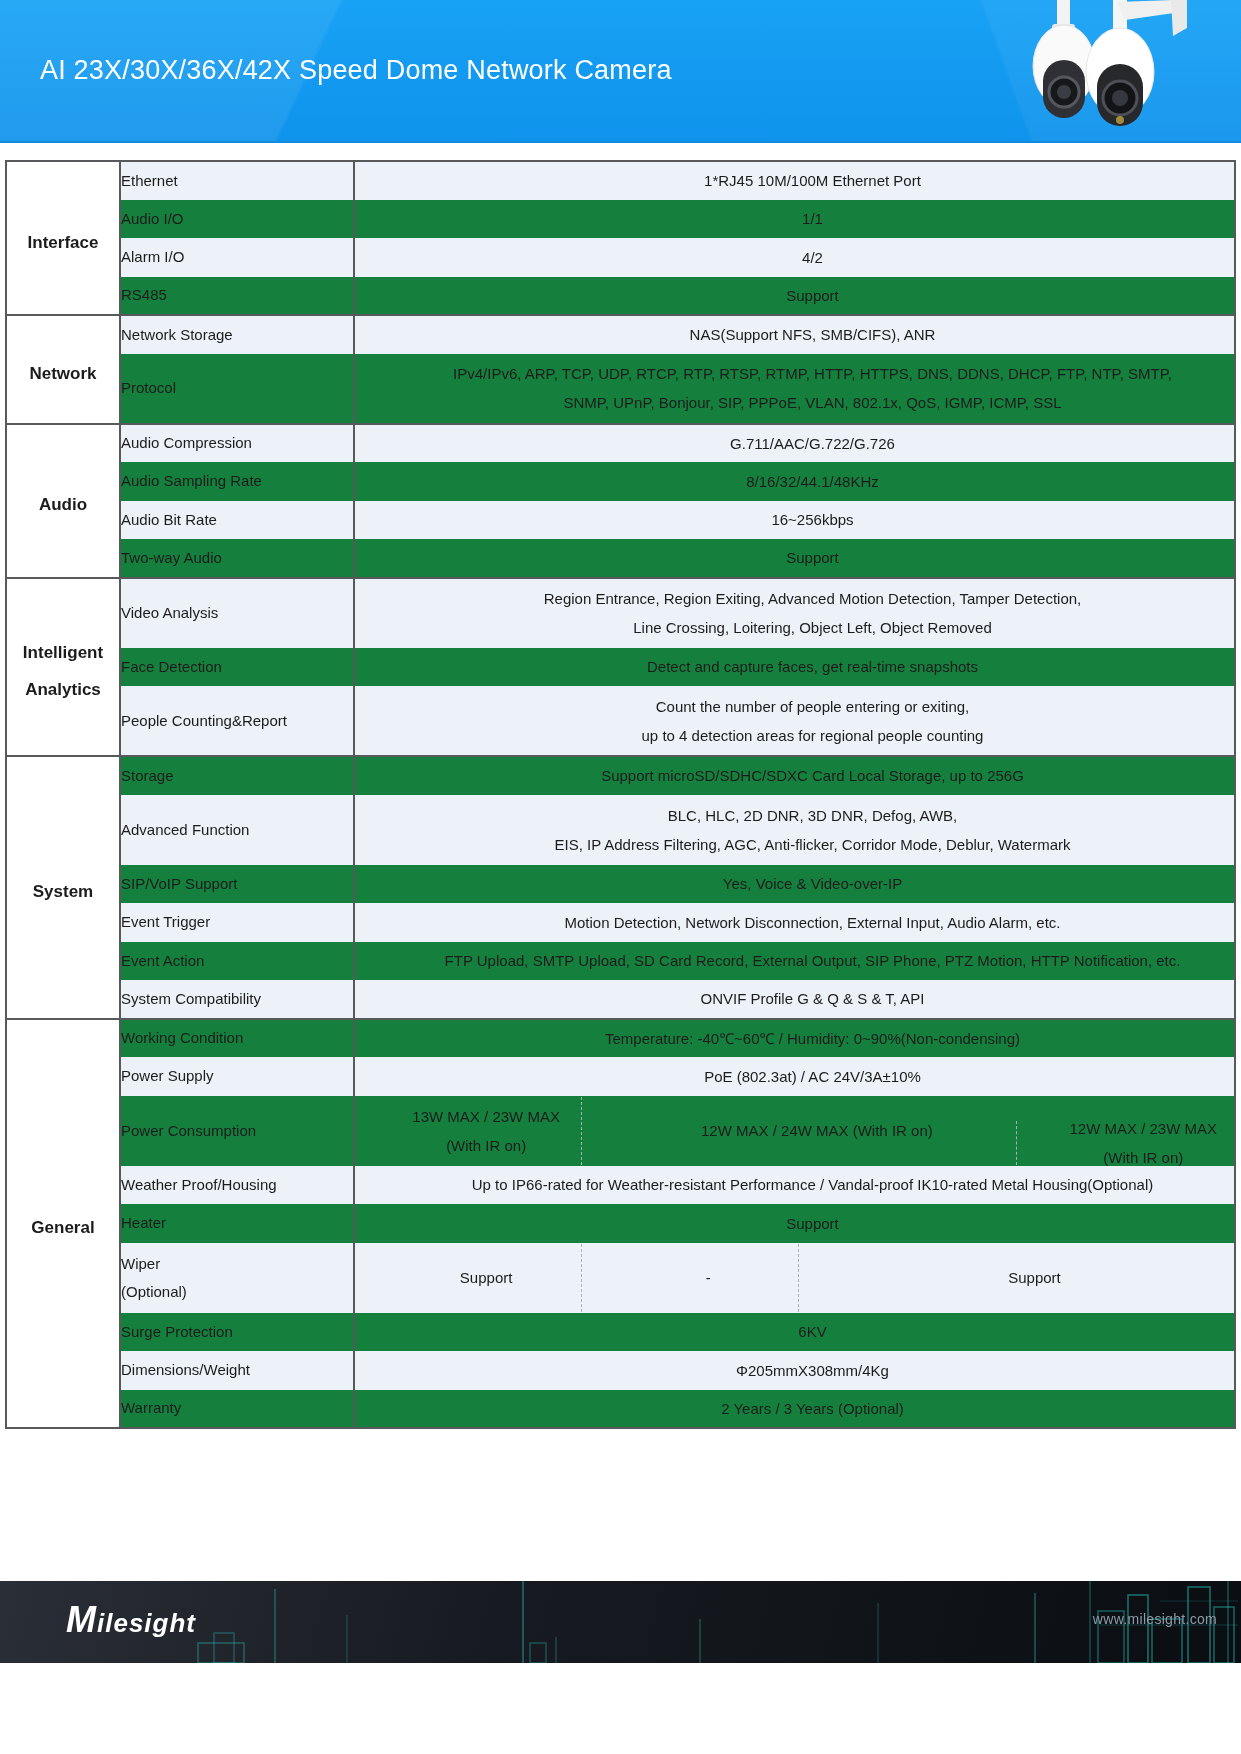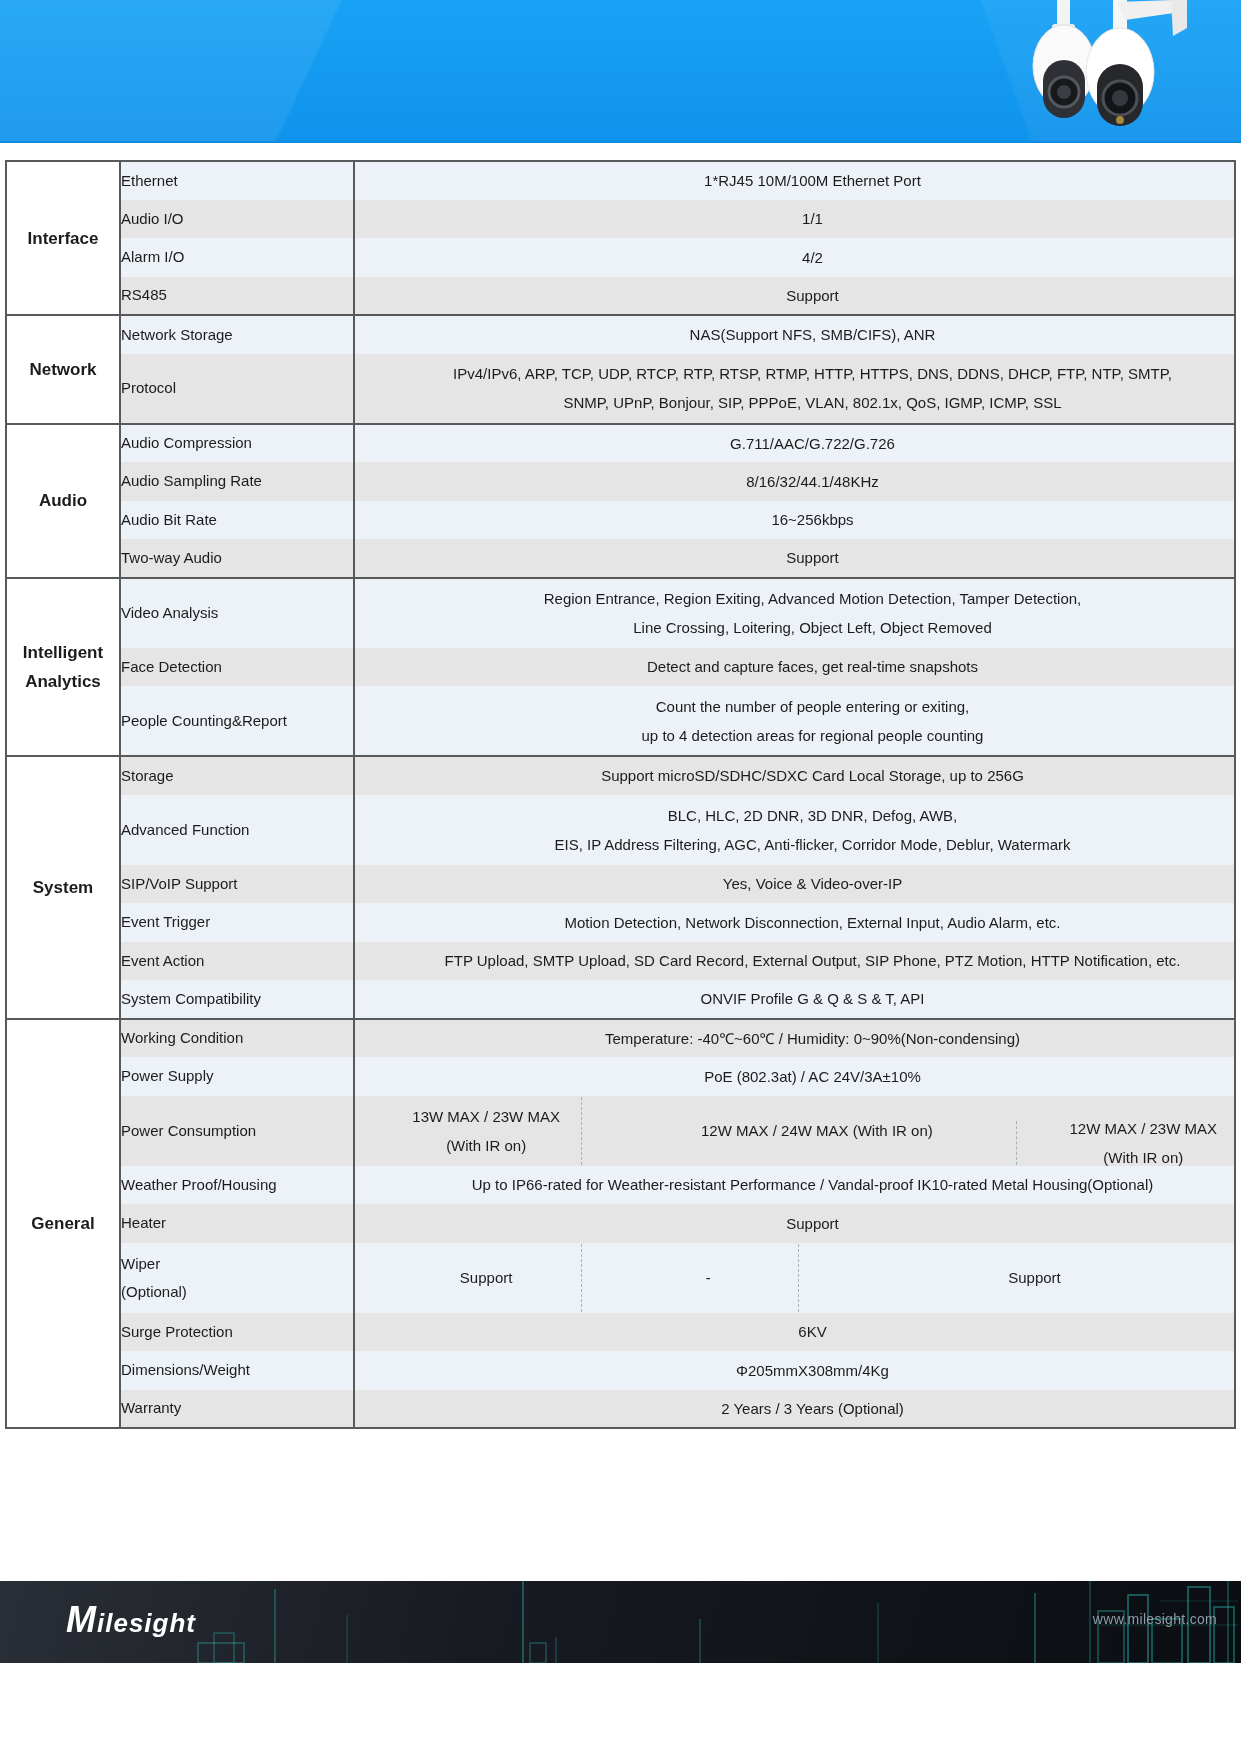--- a/index.html
+++ b/index.html
@@ -29,27 +29,27 @@
     position:absolute; top:160px; left:5px; width:1231px;
     border-collapse:collapse; table-layout:fixed;
     border:2px solid #58595b; font-size:15px;
   }
   .spec-table col.c-cat   { width:114px; }
   .spec-table col.c-param { width:234px; }
   .spec-table tr.short { height:38.5px; }
   .spec-table tr.tall  { height:70px; }
   .spec-table td { vertical-align:middle; padding:0; }
   tr.alt td   { background:#edf2f8; }
-  tr.plain td { background:#e5e5e5; }
+  tr.plain td { background:#15803d; }
   tr.section-start td { border-top:2px solid #58595b; }
   tr td.cat {
     background:#ffffff; border-right:2px solid #58595b;
     font-weight:bold; font-size:17px; text-align:center;
   }
-  td.cat .line { line-height:29px; }
+  td.cat .line { line-height:29px;margin-top:8px; }
   td.param { border-right:2px solid #58595b; text-align:left; }
   td.param .line { line-height:28px; }
   td.value { text-align:center; }
   td.value .line { line-height:29px;padding-left:36px; }
   .value-split { display:flex; height:68px; align-items:stretch; }
   .split-cell {
     display:flex; flex-direction:column; justify-content:center; align-items:center;
   }
   .split-cell + .split-cell { border-left:1px dashed #a9b2bc; }
   .mid-wide   .split-cell:nth-child(1){ width:25.8%; }
@@ -75,20 +75,21 @@
     position:absolute; right:24px; top:30px; color:#8d9ca6; font-size:14px;
     letter-spacing:0.3px;
   }
 </style>
 </head>
 <body>
 
 <div class="page">
 
   <div class="header">
+    <div class="header-title">AI 23X/30X/36X/42X Speed Dome Network Camera</div>
     <svg class="camera-art" viewBox="0 0 168 138" xmlns="http://www.w3.org/2000/svg">
 
       <g>
         <rect x="36" y="0" width="13" height="28" fill="#f3f3f3"></rect>
         <rect x="31" y="24" width="23" height="8" rx="3" fill="#ebebeb"></rect>
         <ellipse cx="43" cy="66" rx="31" ry="41" fill="#fafafa" stroke="#e4e4e4" stroke-width="1"></ellipse>
         <rect x="22" y="60" width="42" height="58" rx="21" fill="#2e3035"></rect>
         <circle cx="43" cy="92" r="15" fill="#17181b" stroke="#54575c" stroke-width="3"></circle>
         <circle cx="43" cy="92" r="7" fill="#3a3e44"></circle>
       </g>

